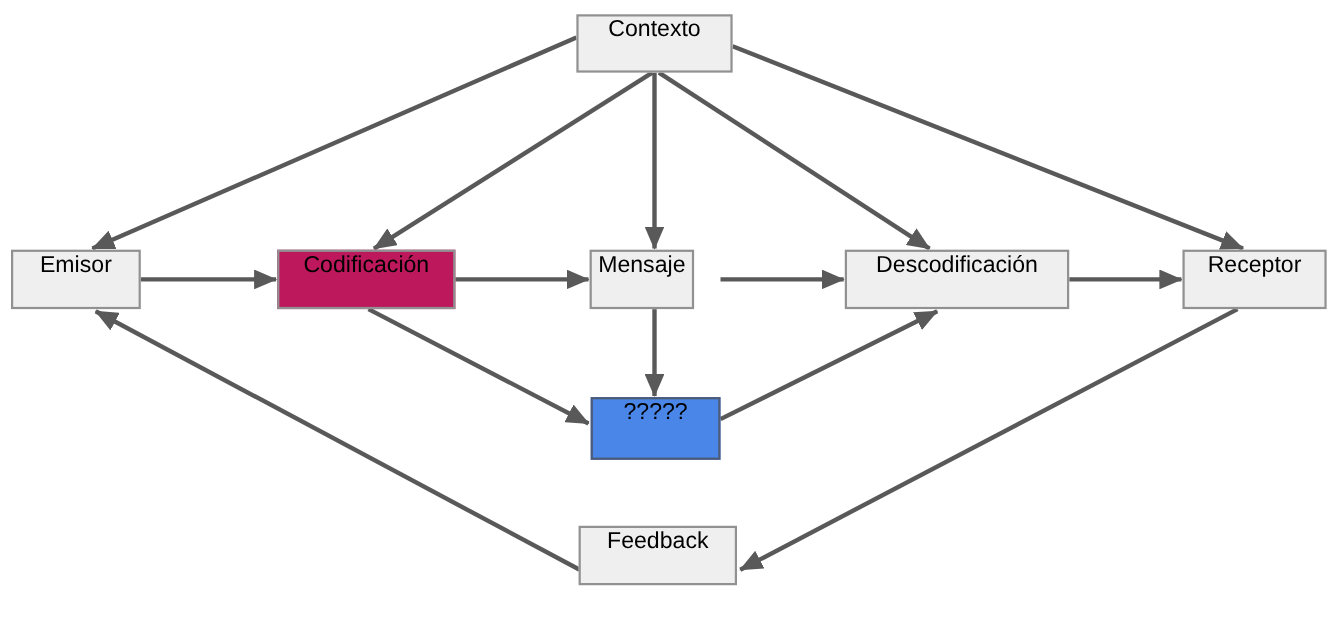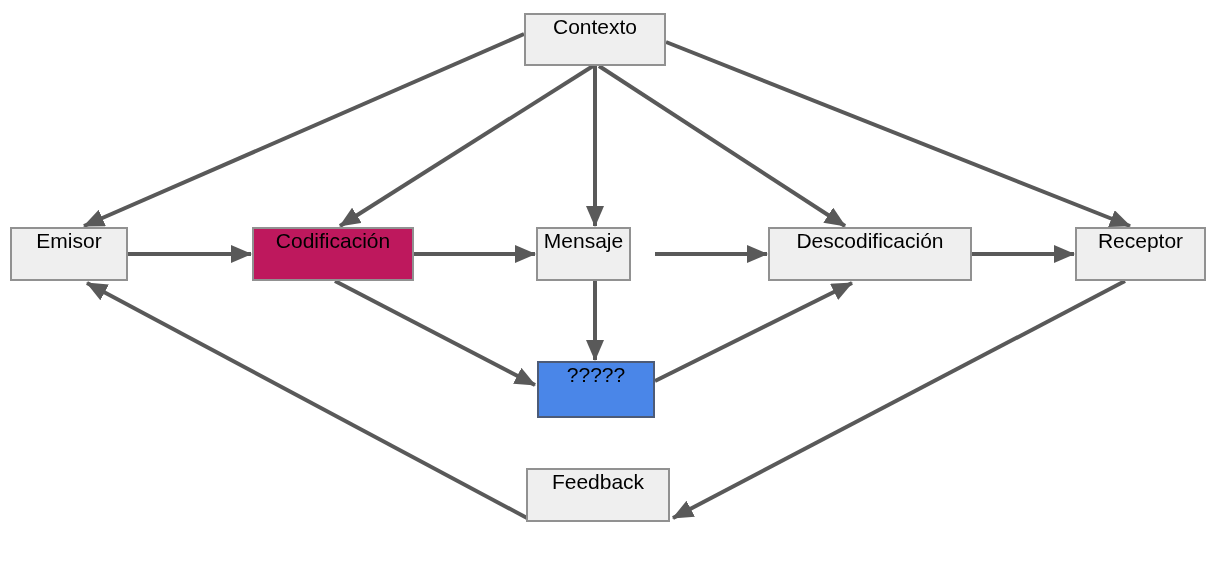--- a/index.html
+++ b/index.html
@@ -36,21 +36,21 @@
     white-space: nowrap;
     cursor: default;
   }
   #node-contexto        { left: 524px;  top: 13px;  width: 142px; height: 53px; }
   #node-emisor          { left: 10px;   top: 227px; width: 118px; height: 54px; }
   #node-codificacion    { left: 252px;  top: 227px; width: 162px; height: 54px; }
   #node-mensaje         { left: 536px;  top: 227px; width: 95px; height: 54px; }
   #node-descodificacion { left: 768px;  top: 227px; width: 204px; height: 54px; }
   #node-receptor        { left: 1075px; top: 227px; width: 131px; height: 54px; }
   #node-unknown         { left: 537px;  top: 361px; width: 118px; height: 57px; }
-  #node-feedback        { left: 526px;  top: 468px; width: 144px; height: 54px; }
+  #node-feedback        { left: 526px;  top: 478px; width: 144px; height: 54px; }
 </style>
 </head>
 <body>
 
 <div class="canvas">
 
   <svg id="edges-layer" viewBox="0 0 1213 564" xmlns="http://www.w3.org/2000/svg">
       <defs>
         <marker id="arrowhead" markerUnits="userSpaceOnUse" markerWidth="22" markerHeight="18" refX="20" refY="9" orient="auto">
           <path d="M0,0 L21,9 L0,18 Z" fill="#595959"></path>

